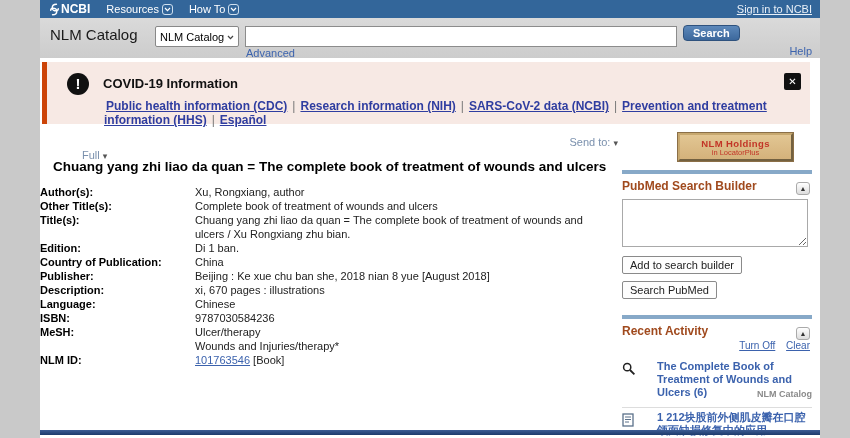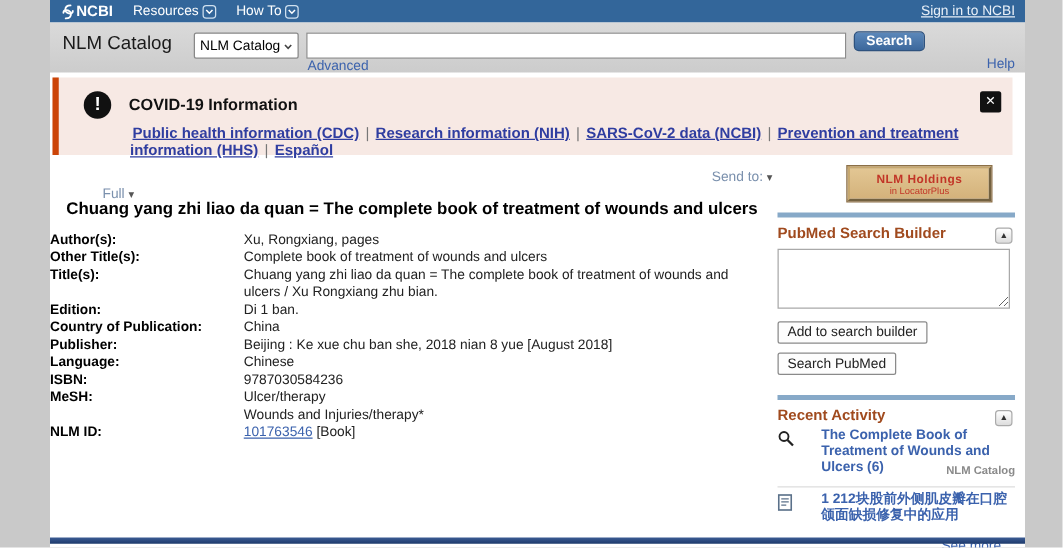--- a/index.html
+++ b/index.html
@@ -150,41 +150,45 @@
 
   <div class="tools">
     <span class="display-mode"><span>Full</span> <span class="caret">▾</span></span>
     <span class="send-to"><span>Send to:</span> <span class="caret">▾</span></span>
   </div>
 
   <div class="record">
     <h1>Chuang yang zhi liao da quan = The complete book of treatment of wounds and ulcers</h1>
     <div class="frow">
       <span class="flabel">Author(s):</span>
-      <span class="fvalue">Xu, Rongxiang, pages</span>
+      <span class="fvalue">Xu, Rongxiang, author</span>
     </div>
     <div class="frow">
       <span class="flabel">Other Title(s):</span>
       <span class="fvalue">Complete book of treatment of wounds and ulcers</span>
     </div>
     <div class="frow">
       <span class="flabel">Title(s):</span>
       <span class="fvalue">Chuang yang zhi liao da quan = The complete book of treatment of wounds and ulcers / Xu Rongxiang zhu bian.</span>
     </div>
     <div class="frow">
       <span class="flabel">Edition:</span>
       <span class="fvalue">Di 1 ban.</span>
     </div>
     <div class="frow">
       <span class="flabel">Country of Publication:</span>
       <span class="fvalue">China</span>
     </div>
     <div class="frow">
       <span class="flabel">Publisher:</span>
       <span class="fvalue">Beijing : Ke xue chu ban she, 2018 nian 8 yue [August 2018]</span>
+    </div>
+    <div class="frow">
+      <span class="flabel">Description:</span>
+      <span class="fvalue">xi, 670 pages : illustrations</span>
     </div>
     <div class="frow">
       <span class="flabel">Language:</span>
       <span class="fvalue">Chinese</span>
     </div>
     <div class="frow">
       <span class="flabel">ISBN:</span>
       <span class="fvalue">9787030584236</span>
     </div>
     <div class="frow">
@@ -210,20 +214,24 @@
       <div class="portlet-title">PubMed Search Builder</div>
       <button class="collapse-btn">▲</button>
       <textarea class="builder-textarea" style=""></textarea>
       <button class="sb-btn">Add to search builder</button>
       <button class="sb-btn">Search PubMed</button>
     </div>
 
     <div class="portlet portlet-2">
       <div class="portlet-title">Recent Activity</div>
       <button class="collapse-btn">▲</button>
+      <div class="ra-links">
+        <a>Turn Off</a>
+        <a>Clear</a>
+      </div>
       <div class="ra-item">
         <span class="ra-icon">
           <svg width="14" height="14" viewBox="0 0 14 14">
               <circle cx="5.2" cy="5.2" r="3.6" fill="none" stroke="#222" stroke-width="1.5"></circle>
               <line x1="8" y1="8" x2="12.4" y2="12.4" stroke="#222" stroke-width="1.8"></line>
             </svg>
         </span>
         <span class="ra-text">
           <a>The Complete Book of Treatment of Wounds and Ulcers (6)</a>
           <span class="ra-src">NLM Catalog</span>

